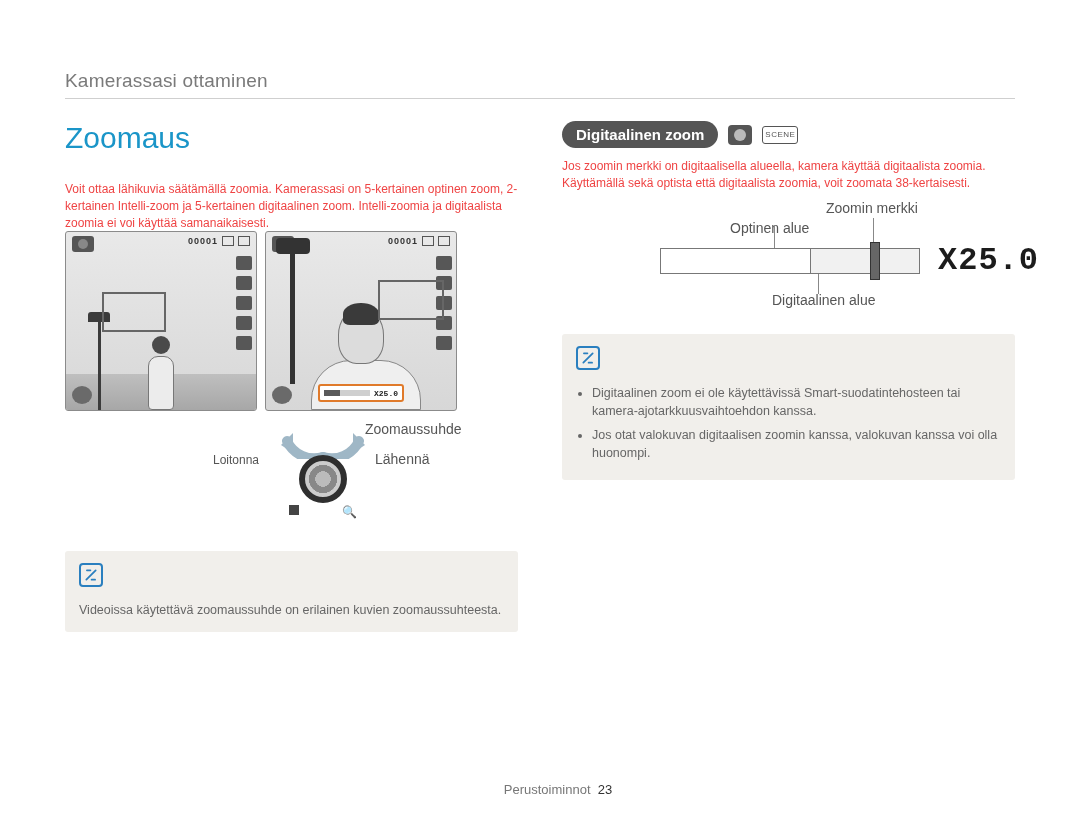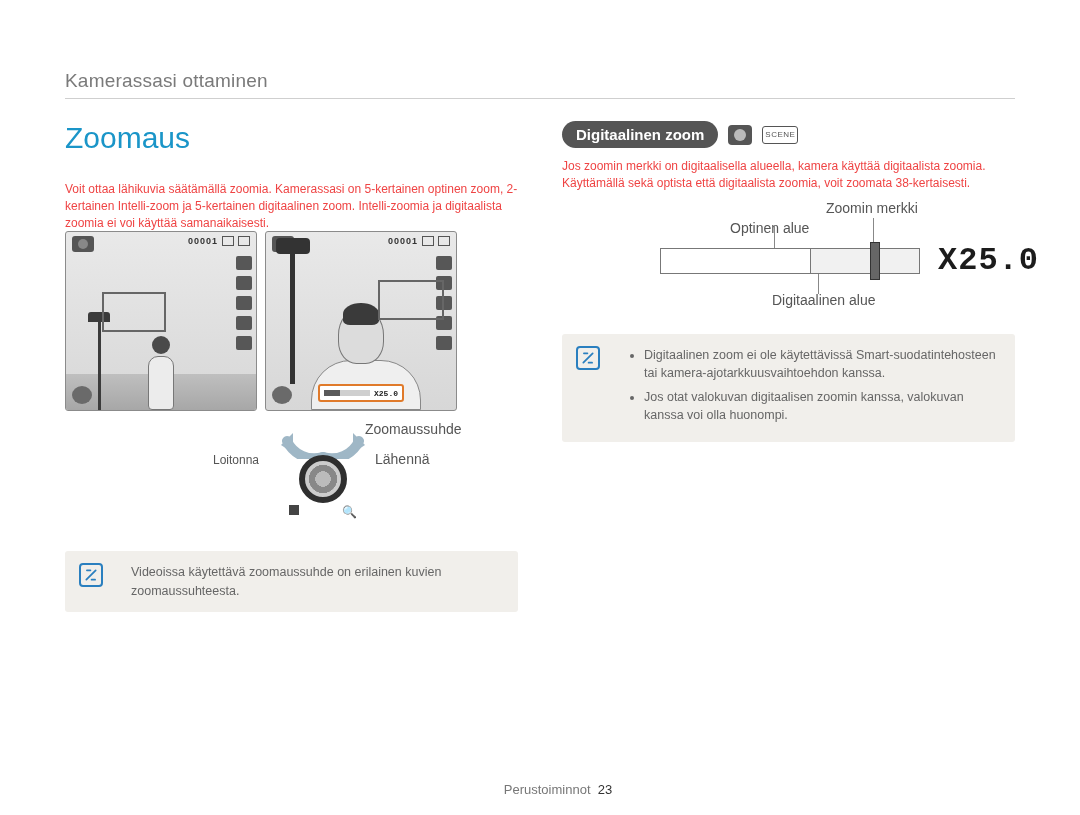--- a/index.html
+++ b/index.html
@@ -95,23 +95,23 @@
   .dial .arrows svg{ width:100%; height:100%; }
   .dial .ring{
     position:absolute; left:12px; top:24px; width:48px;height:48px;border-radius:50%;
     border:6px solid #2f2f2f; background:radial-gradient(circle,#bbb 30%,#888 31%,#888 55%,#ccc 56%);
   }
   .dial .tick-l{ position:absolute; left:2px; top:74px; width:10px;height:10px;background:#444;}
   .dial .tick-r{ position:absolute; right:2px; top:74px; font-size:12px;color:#333; }
 
   
   .note {
-    display:flex; gap:28px; align-items:flex-start;
+    display:flex; gap:14px; align-items:flex-start;
     background:#f1efeb; border-radius:3px;
-    padding:12px 14px; margin-top:24px;
+    padding:12px 14px; margin-top:24px;flex-direction:column;
   }
   .note .icon{
     width:24px;height:24px;border:2px solid #2a7fbf;border-radius:4px;
     display:flex;align-items:center;justify-content:center;flex:0 0 auto;
   }
   .note .icon svg{ width:14px;height:14px; }
   .note .txt{ font-size:12.5px; color:#666; line-height:1.45; }
   .note ul{ list-style:disc; padding-left:16px; }
   .note li{ margin-bottom:6px; }
 

